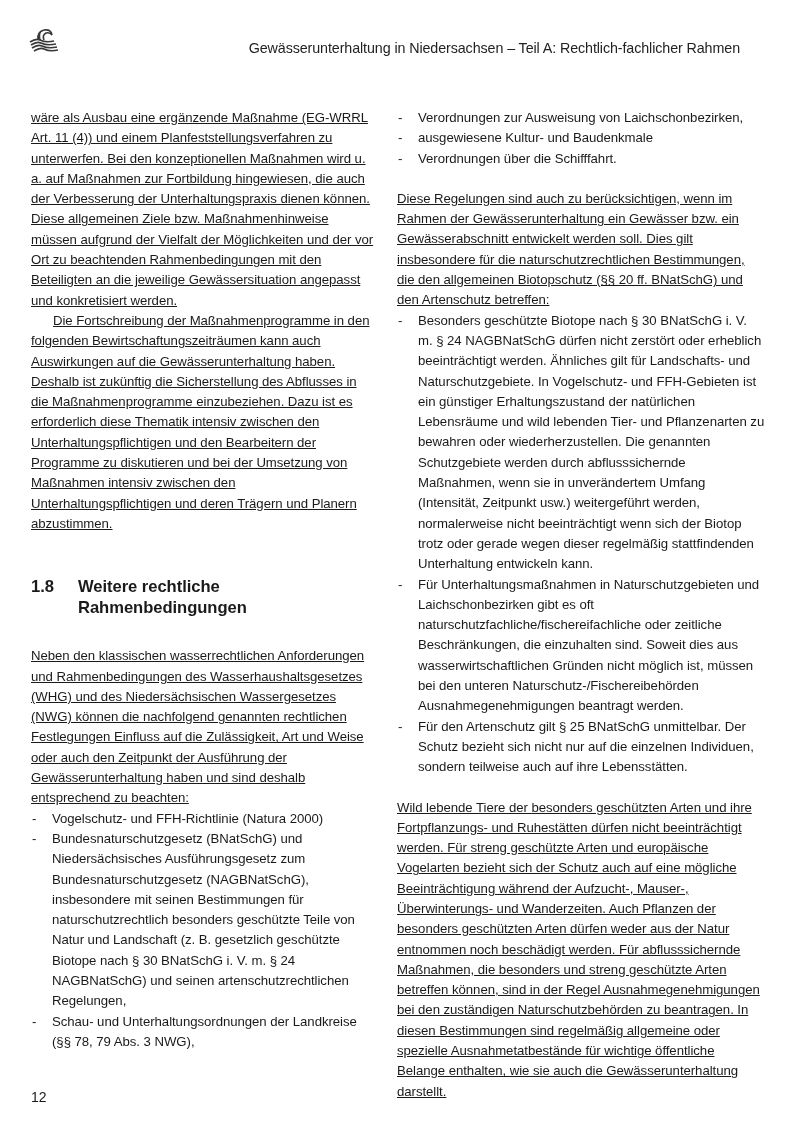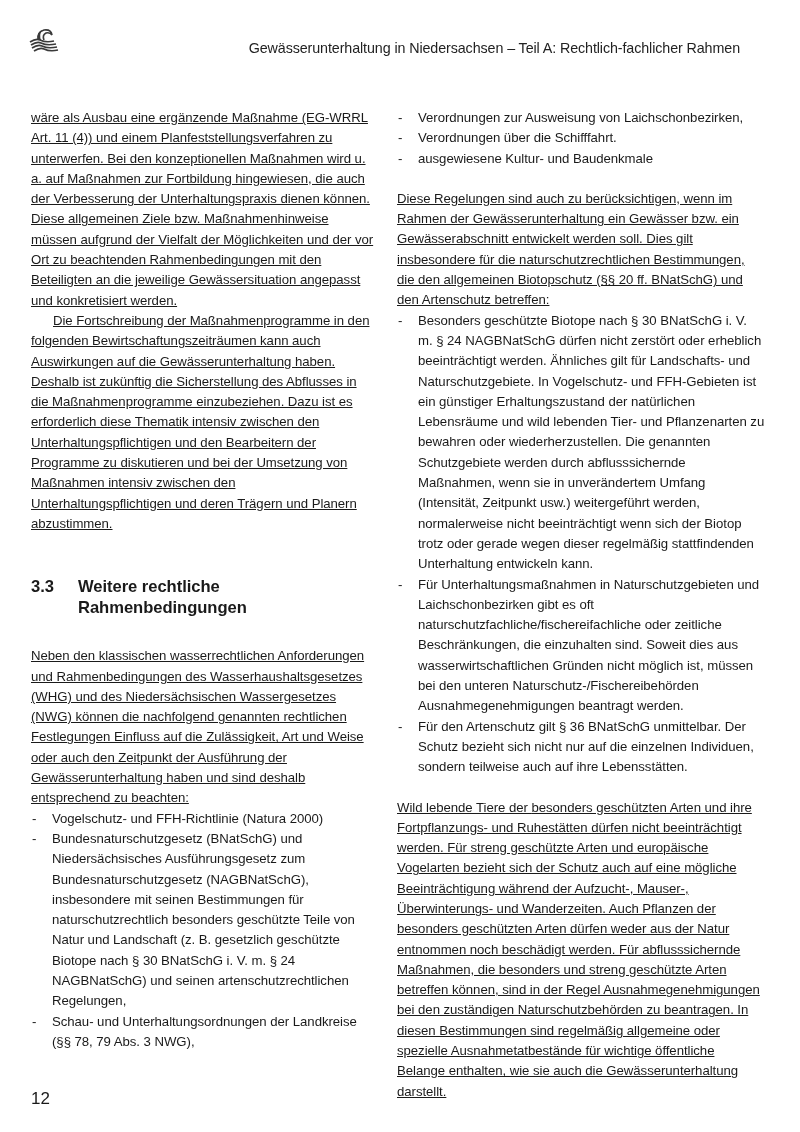--- a/index.html
+++ b/index.html
@@ -13,21 +13,21 @@
   p { margin: 0; text-decoration: underline; }
   .indent { text-indent: 22px; }
   .heading { font-weight: bold; font-size: 16.6px; line-height: 21px; margin-top: 42px; margin-bottom: 28px;
              display: flex; }
   .heading .num { width: 47px; flex: none; }
   ul.dash { list-style: none; margin: 0; padding: 0; }
   ul.dash li { position: relative; padding-left: 21px; }
   ul.dash li::before { content: "-"; position: absolute; left: 1px; top: 0; }
   .gap { height: 20px; }
   .u { text-decoration: underline; }
-  .page-number { position: absolute; left: 31px; top: 1089px; font-size: 17px; }
+  .page-number { position: absolute; left: 31px; top: 1089px; font-size: 14px; }
 </style>
 </head>
 <body>
 
 <div class="logo">
   <svg width="34" height="28" viewBox="0 0 34 28">
     <g fill="none" stroke="#3a3a3a" stroke-width="1.6">
       <path d="M4 16 Q10 12 14 14 Q20 17 28 15"></path>
       <path d="M5 19 Q11 15 15 17 Q21 20 30 18"></path>
       <path d="M6 22 Q12 18 16 20 Q22 23 31 21"></path>
@@ -36,42 +36,42 @@
     </g>
     <path d="M12 14 Q10 7 16 4 Q13 9 15 14 Z" fill="#3a3a3a"></path>
   </svg>
 </div>
 <div class="header-title">Gewässerunterhaltung in Niedersachsen – Teil A: Rechtlich-fachlicher Rahmen</div>
 
 <div class="col col-left">
   <p>wäre als Ausbau eine ergänzende Maßnahme (EG-WRRL Art. 11 (4)) und einem Planfeststellungsverfahren zu unterwerfen. Bei den konzeptionellen Maßnahmen wird u. a. auf Maßnahmen zur Fortbildung hingewiesen, die auch der Verbesserung der Unterhaltungspraxis dienen können. Diese allgemeinen Ziele bzw. Maßnahmenhinweise müssen aufgrund der Vielfalt der Möglichkeiten und der vor Ort zu beachtenden Rahmenbedingungen mit den Beteiligten an die jeweilige Gewässersituation angepasst und konkretisiert werden.</p>
   <p class="indent">Die Fortschreibung der Maßnahmenprogramme in den folgenden Bewirtschaftungszeiträumen kann auch Auswirkungen auf die Gewässerunterhaltung haben. Deshalb ist zukünftig die Sicherstellung des Abflusses in die Maßnahmenprogramme einzubeziehen. Dazu ist es erforderlich diese Thematik intensiv zwischen den Unterhaltungspflichtigen und den Bearbeitern der Programme zu diskutieren und bei der Umsetzung von Maßnahmen intensiv zwischen den Unterhaltungspflichtigen und deren Trägern und Planern abzustimmen.</p>
   <div class="heading">
-    <span class="num">3.3</span>
+    <span class="num">1.8</span>
     <span>Weitere rechtliche Rahmenbedingungen</span>
   </div>
   <p>Neben den klassischen wasserrechtlichen Anforderungen und Rahmenbedingungen des Wasserhaushaltsgesetzes (WHG) und des Niedersächsischen Wassergesetzes (NWG) können die nachfolgend genannten rechtlichen Festlegungen Einfluss auf die Zulässigkeit, Art und Weise oder auch den Zeitpunkt der Ausführung der Gewässerunterhaltung haben und sind deshalb entsprechend zu beachten:</p>
   <ul class="dash">
     <li>Vogelschutz- und FFH-Richtlinie (Natura 2000)</li>
     <li>Bundesnaturschutzgesetz (BNatSchG) und Niedersächsisches Ausführungsgesetz zum Bundesnaturschutzgesetz (NAGBNatSchG), insbesondere mit seinen Bestimmungen für naturschutzrechtlich besonders geschützte Teile von Natur und Landschaft (z. B. gesetzlich geschützte Biotope nach § 30 BNatSchG i. V. m. § 24 NAGBNatSchG) und seinen artenschutzrechtlichen Regelungen,</li>
     <li>Schau- und Unterhaltungsordnungen der Landkreise (§§ 78, 79 Abs. 3 NWG),</li>
 
   </ul>
 </div>
 
 <div class="col col-right">
   <ul class="dash">
     <li>Verordnungen zur Ausweisung von Laichschonbezirken,</li>
+    <li>ausgewiesene Kultur- und Baudenkmale</li>
     <li>Verordnungen über die Schifffahrt.</li>
-    <li>ausgewiesene Kultur- und Baudenkmale</li>
   </ul>
   <div class="gap"></div>
   <p>Diese Regelungen sind auch zu berücksichtigen, wenn im Rahmen der Gewässerunterhaltung ein Gewässer bzw. ein Gewässerabschnitt entwickelt werden soll. Dies gilt insbesondere für die naturschutzrechtlichen Bestimmungen, die den allgemeinen Biotopschutz (§§ 20 ff. BNatSchG) und den Artenschutz betreffen:</p>
   <ul class="dash">
     <li>Besonders geschützte Biotope nach § 30 BNatSchG i. V. m. § 24 NAGBNatSchG dürfen nicht zerstört oder erheblich beeinträchtigt werden. Ähnliches gilt für Landschafts- und Naturschutzgebiete. In Vogelschutz- und FFH-Gebieten ist ein günstiger Erhaltungszustand der natürlichen Lebensräume und wild lebenden Tier- und Pflanzenarten zu bewahren oder wiederherzustellen. Die genannten Schutzgebiete werden durch abflusssichernde Maßnahmen, wenn sie in unverändertem Umfang (Intensität, Zeitpunkt usw.) weitergeführt werden, normalerweise nicht beeinträchtigt wenn sich der Biotop trotz oder gerade wegen dieser regelmäßig stattfindenden Unterhaltung entwickeln kann.</li>
     <li>Für Unterhaltungsmaßnahmen in Naturschutzgebieten und Laichschonbezirken gibt es oft naturschutzfachliche/fischereifachliche oder zeitliche Beschränkungen, die einzuhalten sind. Soweit dies aus wasserwirtschaftlichen Gründen nicht möglich ist, müssen bei den unteren Naturschutz-/Fischereibehörden Ausnahmegenehmigungen beantragt werden.</li>
-    <li>Für den Artenschutz gilt § 36 BNatSchG unmittelbar. Der Schutz bezieht sich nicht nur auf die einzelnen Individuen, sondern teilweise auch auf ihre Lebensstätten.</li>
+    <li>Für den Artenschutz gilt § 25 BNatSchG unmittelbar. Der Schutz bezieht sich nicht nur auf die einzelnen Individuen, sondern teilweise auch auf ihre Lebensstätten.</li>
   </ul>
   <div class="gap"></div>
   <p><span>Wild lebende Tiere der </span><span class="u">besonders geschützten Arten</span><span> und ihre Fortpflanzungs- und Ruhestätten dürfen nicht beeinträchtigt werden. Für </span><span class="u">streng geschützte Arten und europäische Vogelarten</span><span> bezieht sich der Schutz auch auf eine mögliche Beeinträchtigung während der Aufzucht-, Mauser-, Überwinterungs- und Wanderzeiten. Auch Pflanzen der besonders geschützten Arten dürfen weder aus der Natur entnommen noch beschädigt werden. Für abflusssichernde Maßnahmen, die besonders und streng geschützte Arten betreffen können, sind in der Regel Ausnahmegenehmigungen bei den zuständigen Naturschutzbehörden zu beantragen. In diesen Bestimmungen sind regelmäßig allgemeine oder spezielle Ausnahmetatbestände für wichtige öffentliche Belange enthalten, wie sie auch die Gewässerunterhaltung darstellt.</span></p>
 </div>
 
 <div class="page-number">12</div>
 
 </body></html>

